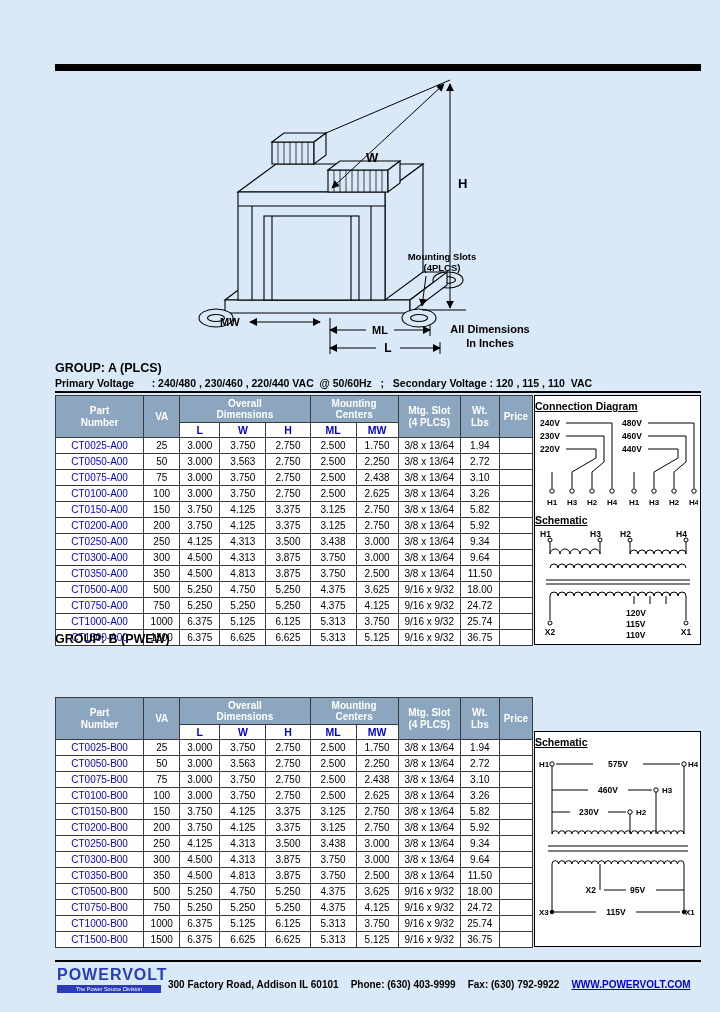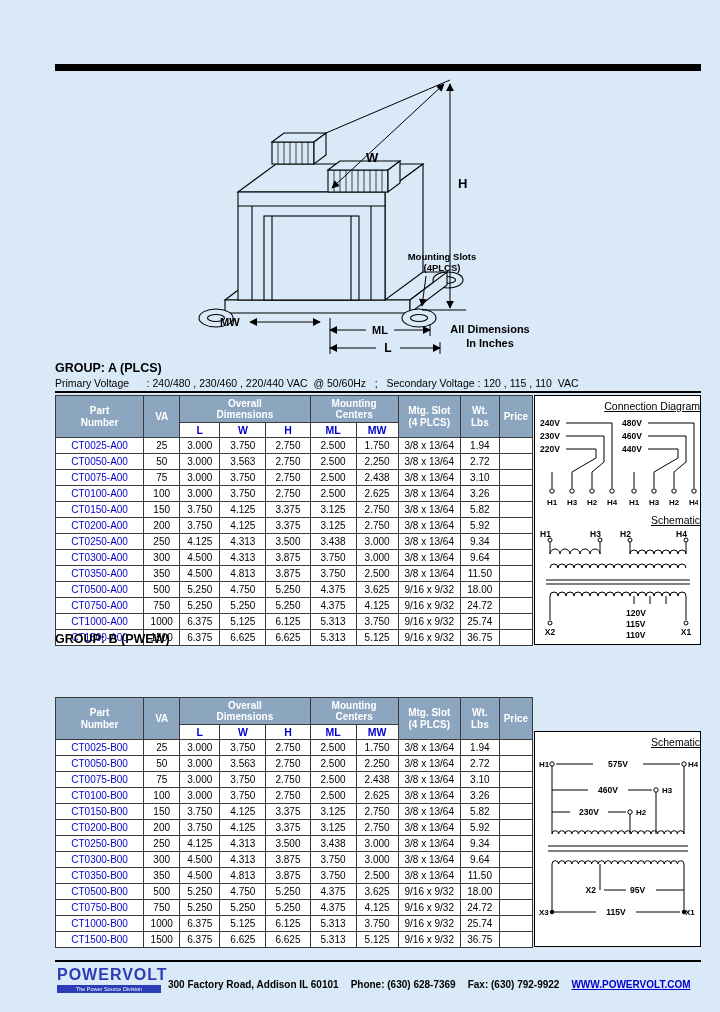--- a/index.html
+++ b/index.html
@@ -6,42 +6,42 @@
 html,body{width:720px;height:1012px}
 body{font-family:"Liberation Sans",sans-serif;background:#fff}
 .page{position:relative;width:720px;height:1012px;background:#d9e9f7;overflow:hidden}
 .rule-top{position:absolute;left:55px;top:64px;width:646px;height:7px;background:#000}
 .drawing{position:absolute;left:180px;top:72px}
 .drawing text{font-family:"Liberation Sans",sans-serif}
 .ghead{position:absolute;left:55px;font-size:12.5px;font-weight:bold;color:#000}
 .ghead span{}
 .ghead-a{top:361px}
 .ghead-b{top:632px}
-.pvline{position:absolute;left:55px;width:646px;font-size:10.5px;font-weight:normal;white-space:pre;border-bottom:2px solid #000;padding-bottom:2px;color:#000}
+.pvline{position:absolute;left:55px;width:646px;font-size:10.5px;font-weight:bold;white-space:pre;border-bottom:2px solid #000;padding-bottom:2px;color:#000}
 .pvline-a{top:377px}
 .pvline-b{top:679px}
 table.spec{position:absolute;left:55px;width:478px;border-collapse:collapse;table-layout:fixed;background:#fff;font-size:10px}
 .spec-a{top:395px}
 .spec-b{top:697px}
 table.spec th,table.spec td{border:1px solid #3a3a3a;text-align:center;vertical-align:middle;padding:0;overflow:hidden}
 table.spec thead th{background:#8ca6bf;color:#fff;font-weight:bold;font-size:10px;line-height:1.15}
 table.spec thead tr.main th{height:27px}
 table.spec thead tr.subhead th{height:15px;background:#fff;color:#0000cc;font-size:10.5px}
 table.spec tbody td{height:16px;color:#000}
 table.spec tbody td.part{color:#0000cc}
 .wr{display:inline-block}
 .wr-part{width:46px}
 .wr-ovl{width:66px}
 .wr-mnt{width:52px}
 .wr-mtg{width:52px}
 .wr-wt{width:24px}
 .panel{position:absolute;left:534px;width:167px;background:#fff;border:1px solid #000}
 .panel-a{top:395px;height:250px}
 .panel-b{top:731px;height:216px}
-.panel-title{font-size:10.5px;font-weight:normal;text-align:right;text-decoration:underline;margin-top:4px;color:#000}
+.panel-title{font-size:10.5px;font-weight:bold;text-align:left;text-decoration:underline;margin-top:4px;color:#000}
 .panel svg{display:block;margin:2px auto 0}
 .panel svg text{font-weight:bold;fill:#000;font-family:"Liberation Sans",sans-serif}
 .rule-bottom{position:absolute;left:55px;top:960px;width:646px;height:2px;background:#000}
 .logo{position:absolute;left:57px;top:966px}
 .logo-text{font-size:16px;font-weight:bold;color:#2a3cb8;letter-spacing:1px}
 .logo-bar{margin-top:1px;background:#2a3cb8;color:#fff;font-size:5.5px;text-align:center;padding:1px 2px;width:104px}
 .footer-line{position:absolute;left:168px;top:979px;font-size:10px;font-weight:bold;white-space:nowrap;color:#000}
 .footer-line span{margin-right:12px}
 .footer-line a{color:#0000cc;font-weight:bold}
 </style>
@@ -642,16 +642,16 @@
       </g>
     </svg>
   </div>
 
   <div class="rule-bottom"></div>
   <div class="logo">
     <div class="logo-text">POWERVOLT</div>
     <div class="logo-bar">The Power Source Division</div>
   </div>
   <div class="footer-line">
-    <span>300 Factory Road, Addison IL 60101</span><span>Phone: (630) 628-7369</span><span>Fax: (630) 792-9922</span><a href="#">WWW.POWERVOLT.COM</a>
+    <span>300 Factory Road, Addison IL 60101</span><span>Phone: (630) 403-9999</span><span>Fax: (630) 792-9922</span><a href="#">WWW.POWERVOLT.COM</a>
   </div>
 
 </div>
 
 </body></html>

